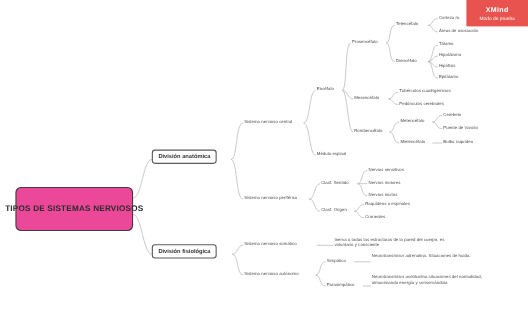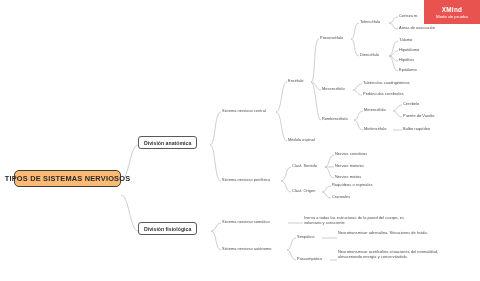--- a/index.html
+++ b/index.html
@@ -11,22 +11,22 @@
     position:relative;
   }
   #canvas{position:absolute;inset:0;width:480px;height:281px;}
   svg.links{position:absolute;left:0;top:0;width:480px;height:281px;pointer-events:none;}
   svg.links path{fill:none;stroke:#b9b9b9;stroke-width:0.7;}
 
   .node{position:absolute;white-space:nowrap;}
 
   
   .central{
-    left:14px;top:170px;width:107px;height:17px;
-    border:1.2px solid #3c3c3c;border-radius:5px;background:#fdba74;
+    left:14px;top:170px;width:107px;height:40px;
+    border:1.2px solid #3c3c3c;border-radius:5px;background:#ec4899;
     display:flex;align-items:center;justify-content:center;text-align:center;
     font-size:7.4px;font-weight:bold;color:#2b2b2b;letter-spacing:.2px;
     line-height:10px;box-sizing:border-box;
   }
   
   .branch{
     border:0.9px solid #5a5a5a;border-radius:3px;background:#fff;
     display:flex;align-items:center;justify-content:center;
     font-size:5.2px;font-weight:bold;color:#333;
     padding:2.5px 5px;box-sizing:border-box;

